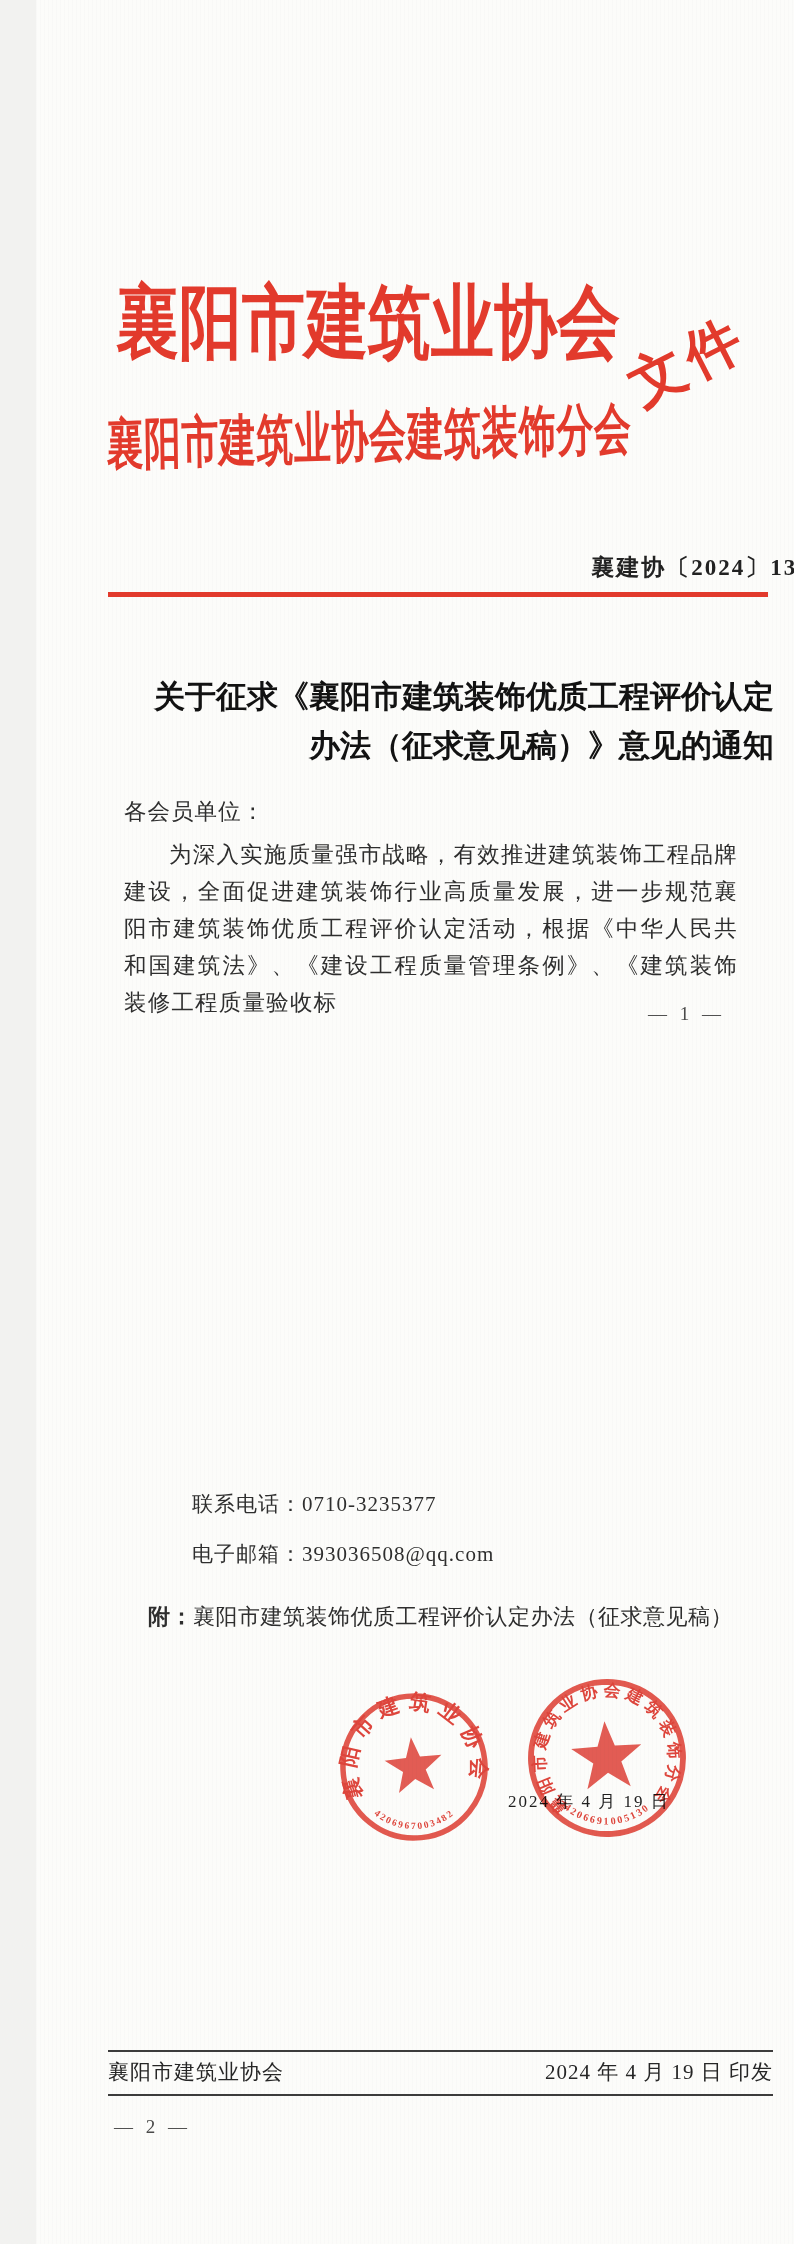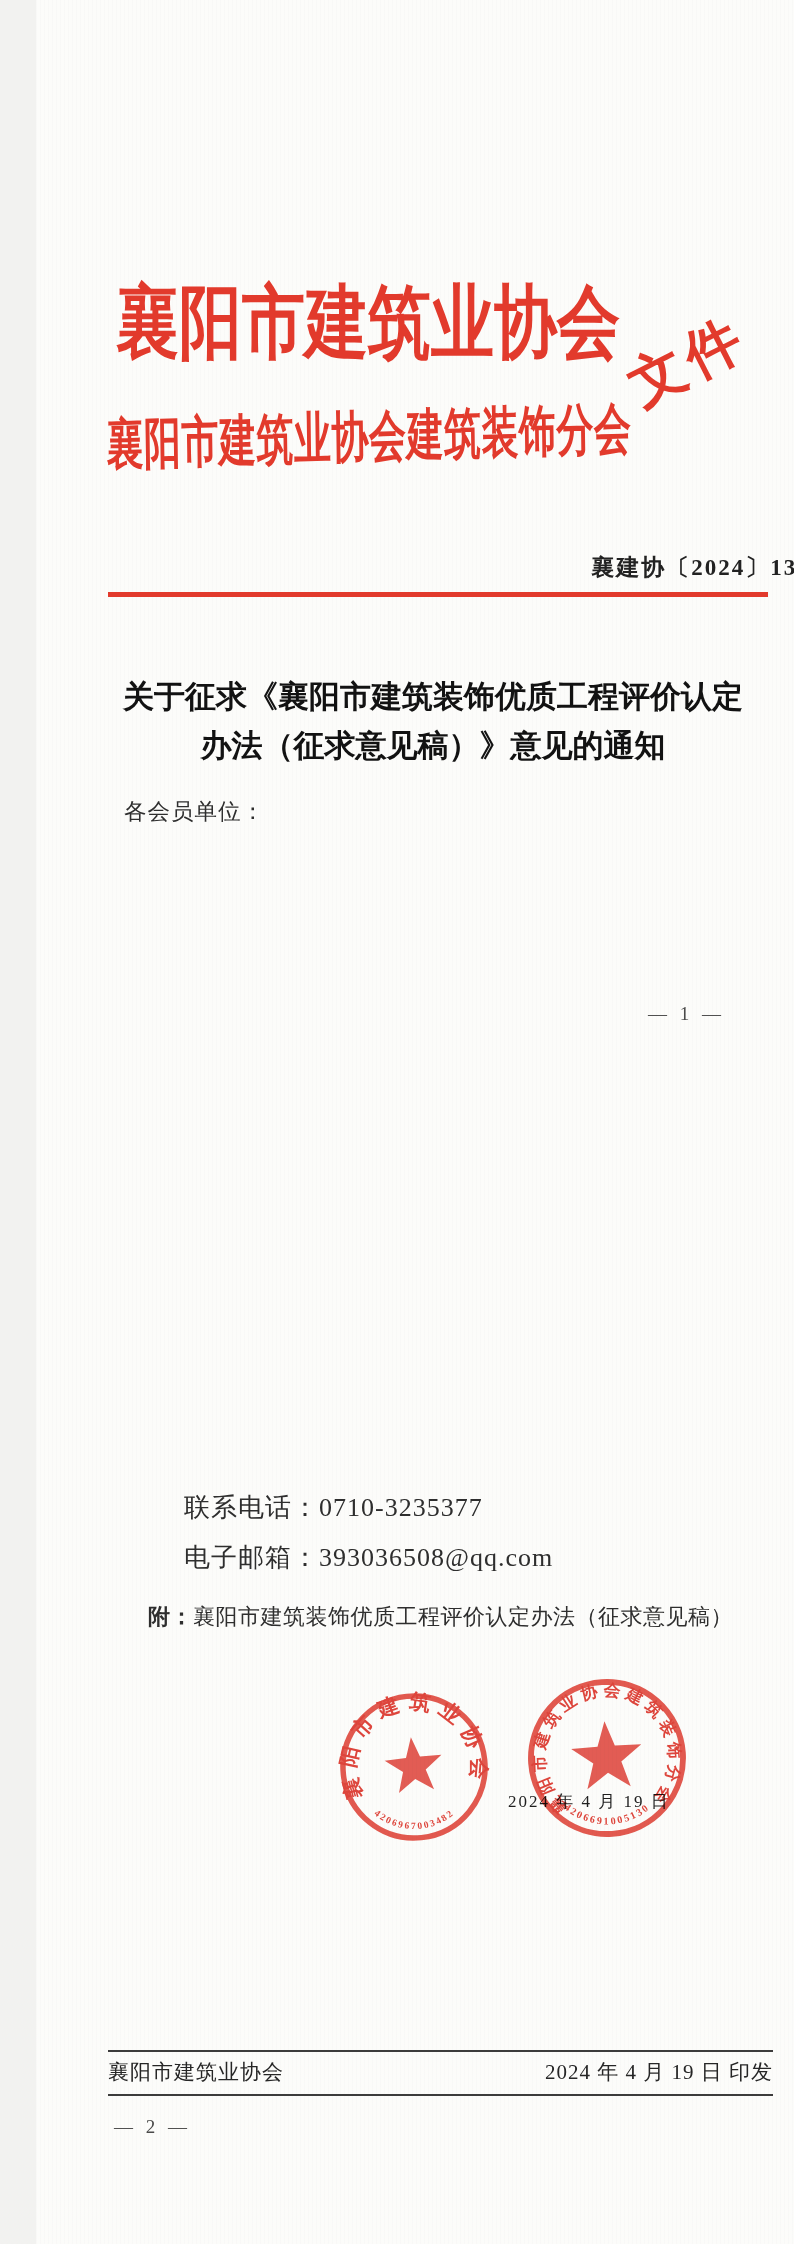--- a/index.html
+++ b/index.html
@@ -35,41 +35,41 @@
   }
   .docnum{
     position:absolute;left:0;top:552px;width:100%;text-align:right;
     font-size:23px;color:#222;letter-spacing:2px;font-weight:bold;
   }
   .redline{
     position:absolute;left:72px;top:592px;width:660px;height:5px;
     background:var(--red);
   }
   .title{
-    position:absolute;left:56px;top:672px;width:682px;text-align:center;
+    position:absolute;left:56px;top:672px;width:682px;text-align:right;
     font-family:"Liberation Sans","DejaVu Sans",sans-serif;
     font-size:31px;font-weight:bold;color:#121212;line-height:49px;
   }
   .salutation{
     position:absolute;left:88px;top:796px;font-size:22.5px;letter-spacing:1px;text-align:right;
   }
   .para{
     position:absolute;left:88px;width:614px;
     font-size:22.5px;line-height:37px;letter-spacing:1.2px;
     text-align:justify;color:var(--ink);
   }
   .para-p1{top:836px;text-indent:2em;}
   .para-p2{top:1262px;text-indent:0;}
   .pagenum{
     position:absolute;font-size:19px;color:#4a4a4a;letter-spacing:4px;white-space:nowrap;
   }
   .p1num{left:612px;top:1003px;}
   .p2num{left:78px;top:2116px;}
   .contact{
-    position:absolute;left:148px;font-size:26px;letter-spacing:1px;white-space:nowrap;
+    position:absolute;left:156px;font-size:21px;letter-spacing:1px;white-space:nowrap;
   }
   .phone{top:1490px;}
   .email{top:1540px;}
   .attachment{
     position:absolute;left:112px;top:1602px;font-size:22px;letter-spacing:0.5px;white-space:nowrap;
   }
   .attachment .att-label{font-weight:bold;}
   .issue-date{
     position:absolute;left:472px;top:1790px;font-size:17px;color:#1f1f1f;
     letter-spacing:2px;white-space:nowrap;z-index:1;
@@ -107,20 +107,21 @@
 
   <div class="docnum">襄建协〔2024〕13 号</div>
   <div class="redline"></div>
 
   <div class="title">
     <div>关于征求《襄阳市建筑装饰优质工程评价认定</div>
     <div>办法（征求意见稿）》意见的通知</div>
   </div>
 
   <div class="salutation">各会员单位：</div>
+  <div class="para para-p1">为深入实施质量强市战略，有效推进建筑装饰工程品牌建设，全面促进建筑装饰行业高质量发展，进一步规范襄阳市建筑装饰优质工程评价认定活动，根据《中华人民共和国建筑法》、《建设工程质量管理条例》、《建筑装饰装修工程质量验收标</div>
   <div class="pagenum p1num">— 1 —</div>
 
   <div class="contact phone">联系电话：0710-3235377</div>
   <div class="contact email">电子邮箱：393036508@qq.com</div>
   <div class="attachment">
     <span class="att-label">附：</span><span>襄阳市建筑装饰优质工程评价认定办法（征求意见稿）</span>
   </div>
 
   <div class="issue-date">2024 年 4 月 19 日</div>
 

